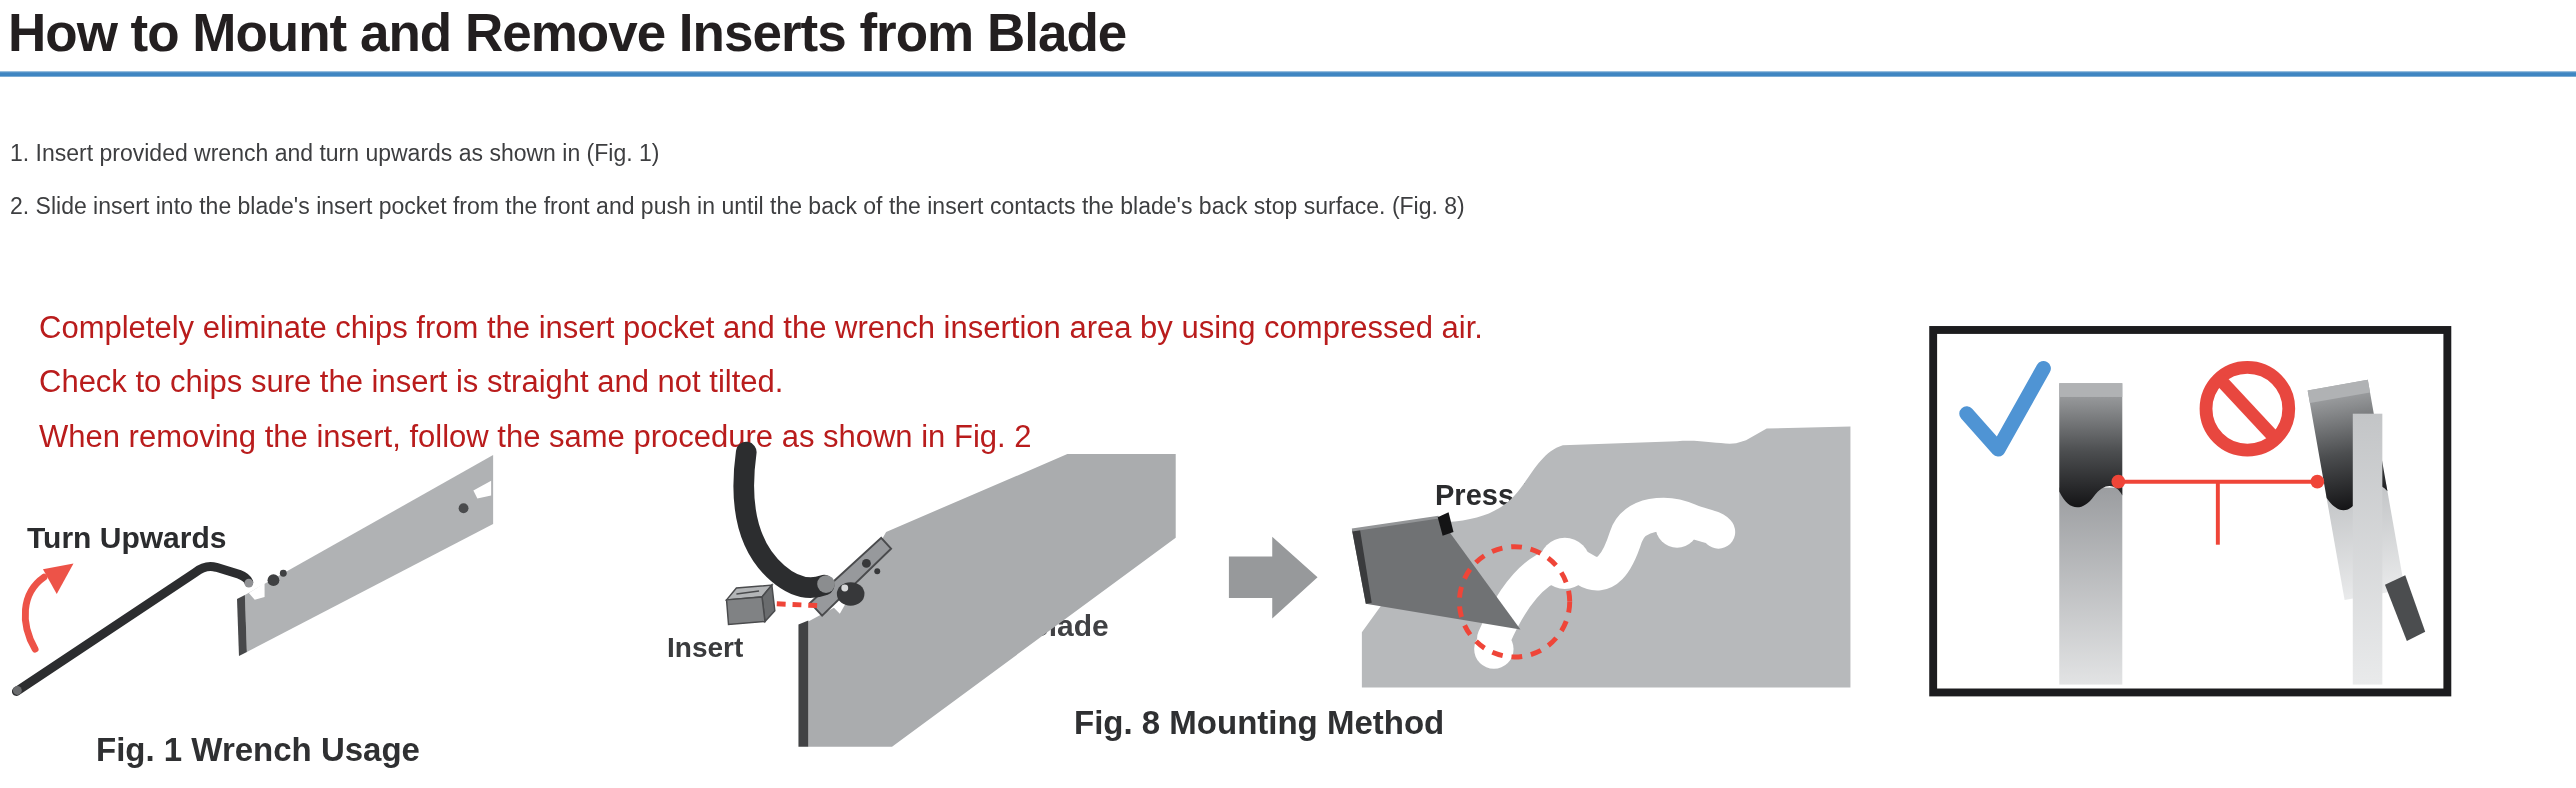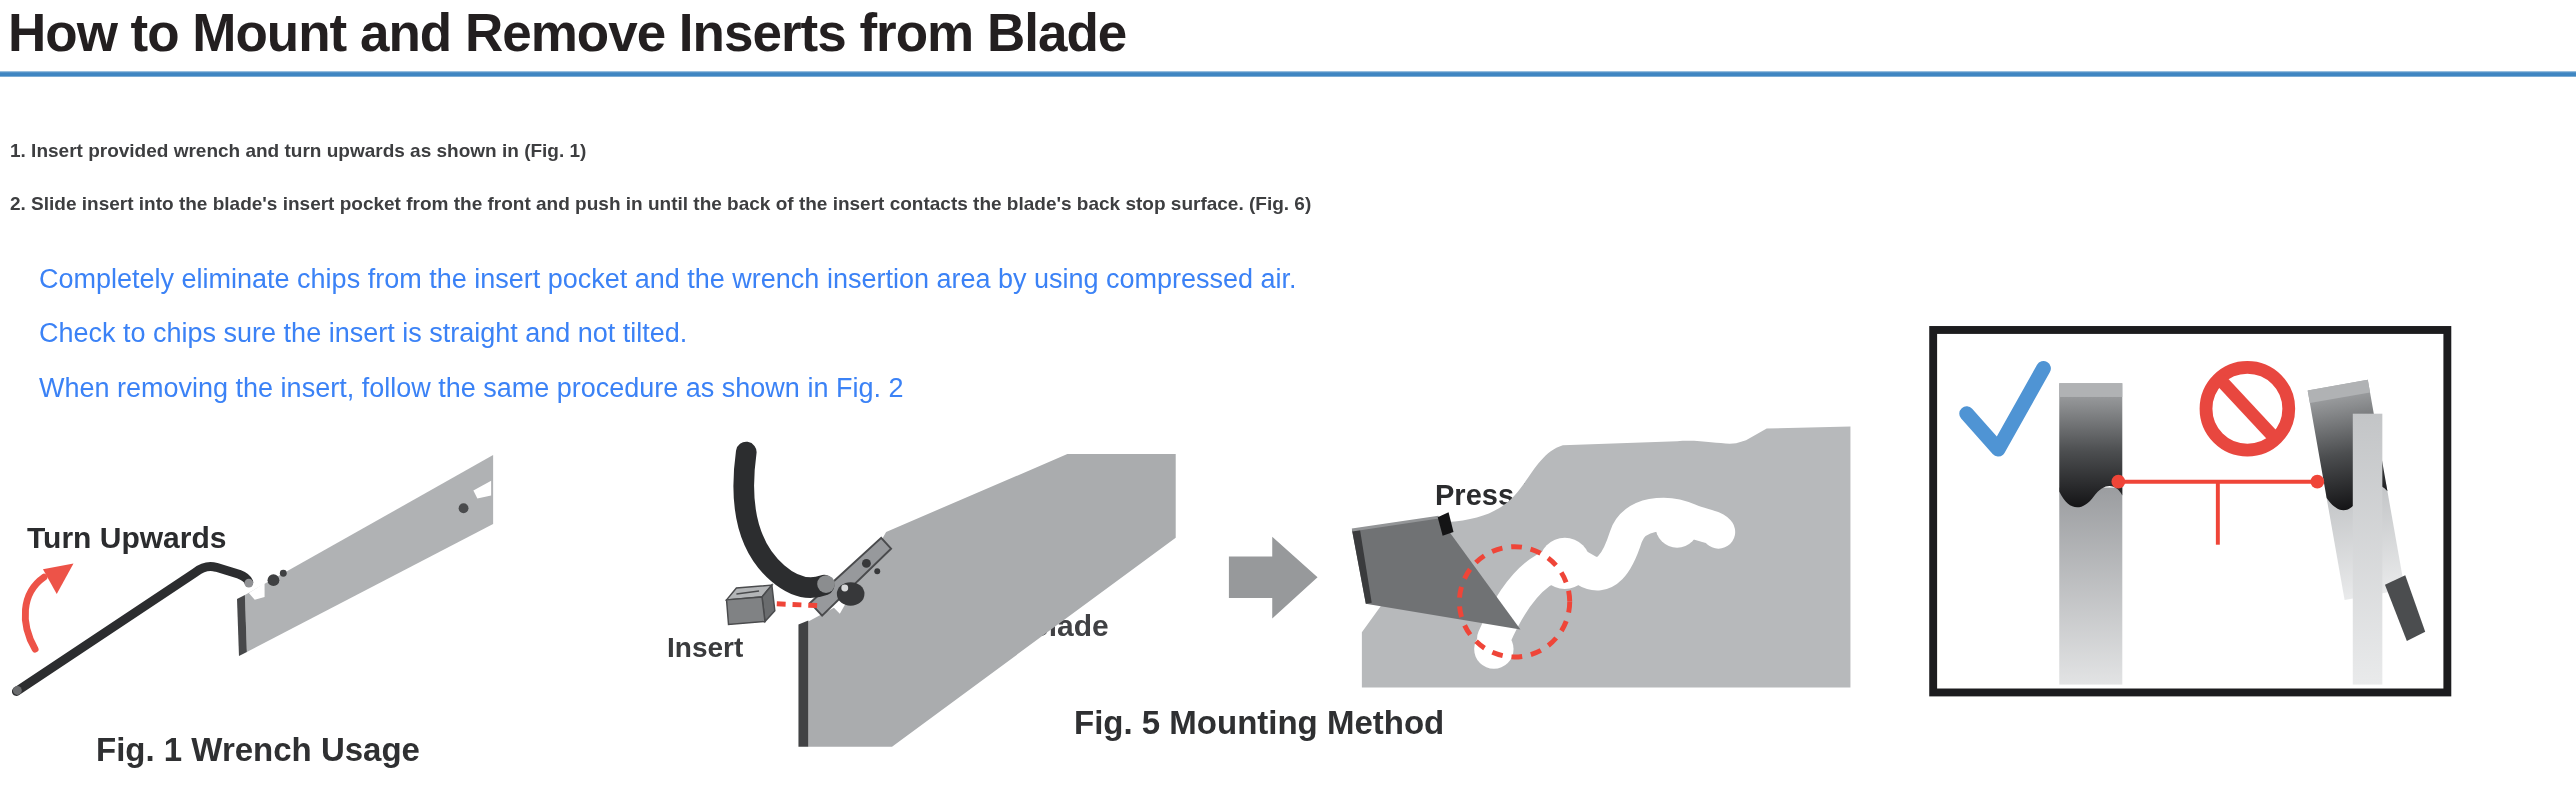--- a/index.html
+++ b/index.html
@@ -8,24 +8,24 @@
     background:#ffffff;font-family:"Liberation Sans",sans-serif;color:#231f20;
   }
   .abs{position:absolute;white-space:nowrap;}
   .title{
     left:8px;top:2px;font-size:53px;font-weight:700;color:#231f20;letter-spacing:-1px;
   }
   .rule{
     left:0;top:71px;width:2576px;height:6px;
     background:linear-gradient(#b9d3e8,#3f86c2 30%,#3f86c2 75%,#9cc0de);
   }
-  .step{left:10px;font-size:19px;font-weight:700;color:#3d3e40;}
+  .step{left:10px;font-size:23px;font-weight:400;color:#3d3e40;}
   .step1{top:140px;}
   .step2{top:193px;}
-  .note{left:39px;font-size:27px;font-weight:400;color:#3b82f6;}
+  .note{left:39px;font-size:31px;font-weight:400;color:#b91c1c;margin-top:46px;}
   .note1{top:264px;}
   .note2{top:318px;}
   .note3{top:373px;}
   .figlabel{font-weight:700;color:#2b2c2e;}
   .turn-upwards{left:27px;top:521px;font-size:30px;}
   .caption{font-size:33px;font-weight:700;color:#2f3032;}
   .cap1{left:96px;top:703px;margin-top:28px;}
   .cap2{left:1074px;top:704px;}
   .insert-fig2{left:667px;top:632px;font-size:28px;color:#3a3b3d;}
   .blade-lbl{left:1027px;top:609px;font-size:30px;color:#404144;}
@@ -37,33 +37,33 @@
   .panel-insert{left:2173px;top:548px;font-size:30px;}
   svg.art{position:absolute;left:0;top:0;}
 </style>
 </head>
 <body>
 
 <div class="abs title">How to Mount and Remove Inserts from Blade</div>
 <div class="abs rule"></div>
 
 <div class="abs step step1">1. Insert provided wrench and turn upwards as shown in (Fig. 1)</div>
-<div class="abs step step2">2. Slide insert into the blade's insert pocket from the front and push in until the back of the insert contacts the blade's back stop surface. (Fig. 6)</div>
+<div class="abs step step2">2. Slide insert into the blade's insert pocket from the front and push in until the back of the insert contacts the blade's back stop surface. (Fig. 8)</div>
 
 <div class="abs note note1">Completely eliminate chips from the insert pocket and the wrench insertion area by using compressed air.</div>
 <div class="abs note note2">Check to chips sure the insert is straight and not tilted.</div>
 <div class="abs note note3">When removing the insert, follow the same procedure as shown in Fig. 2</div>
 
 <div class="abs figlabel turn-upwards">Turn Upwards</div>
 <div class="abs caption cap1">Fig. 1 Wrench Usage</div>
 
 <div class="abs figlabel insert-fig2">Insert</div>
 <div class="abs figlabel blade-lbl">Blade</div>
 <div class="abs figlabel press">Press lightly</div>
-<div class="abs caption cap2">Fig. 5 Mounting Method</div>
+<div class="abs caption cap2">Fig. 8 Mounting Method</div>
 
 <div class="abs figlabel panel-insert">Insert</div>
 
 <svg class="art" width="2576" height="788" viewBox="0 0 2614 800">
   <defs>
     <linearGradient id="gradInsert" x1="0" y1="0" x2="0" y2="1">
       <stop offset="0" stop-color="#a8aaac"></stop>
       <stop offset="0.18" stop-color="#8b8d8f"></stop>
       <stop offset="0.55" stop-color="#4c4e50"></stop>
       <stop offset="1" stop-color="#141416"></stop>

